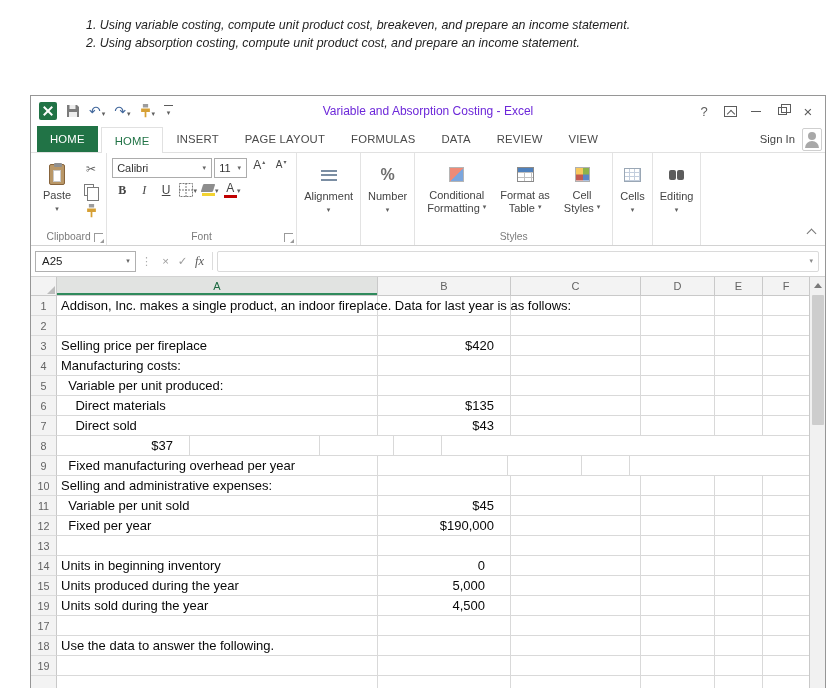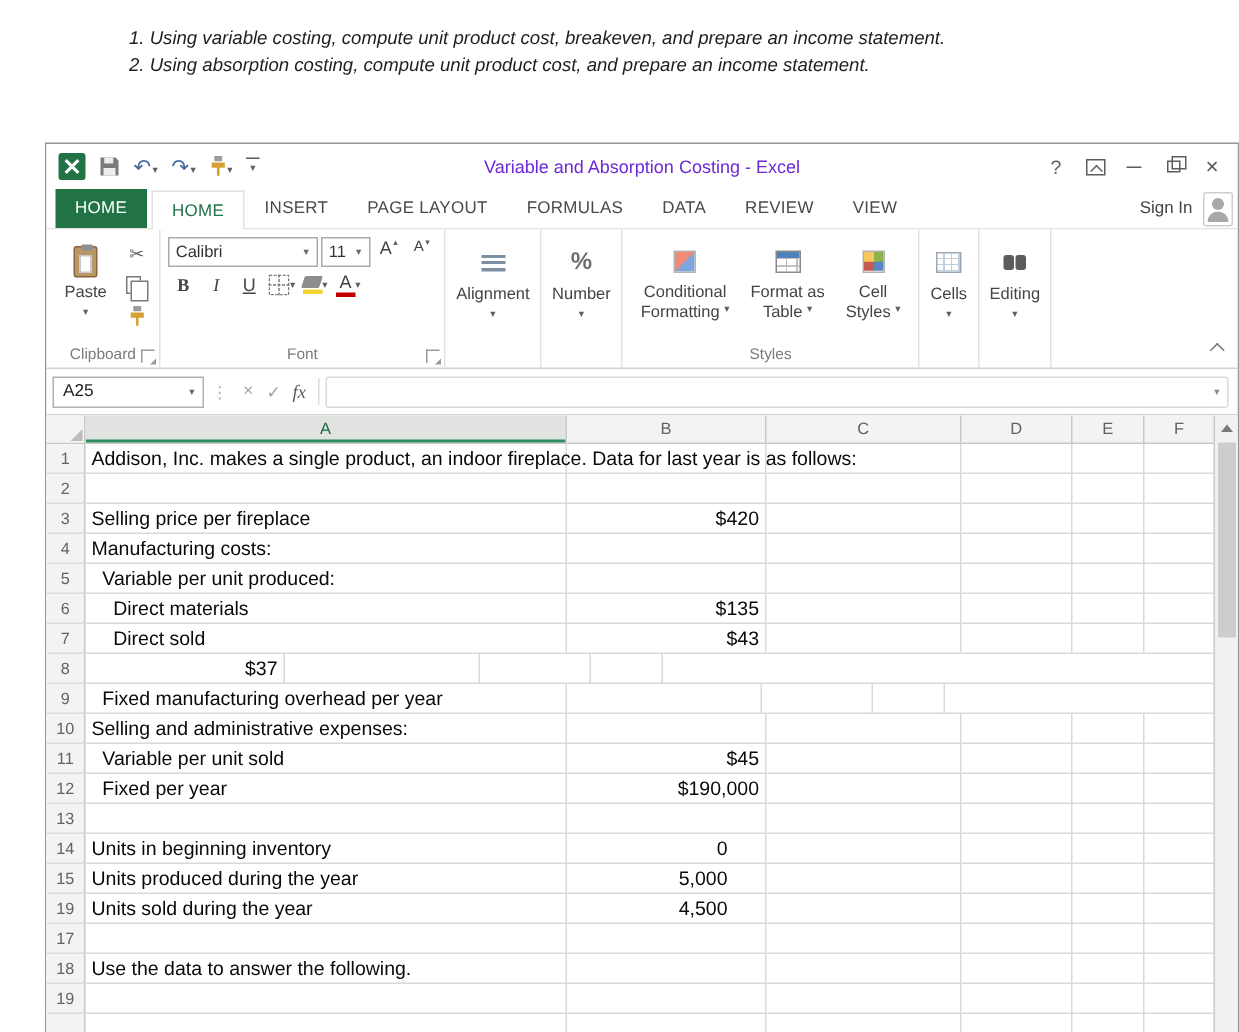--- a/index.html
+++ b/index.html
@@ -129,21 +129,21 @@
   .corner::after { content:""; position:absolute; right:1px; bottom:1px; border-left:8px solid transparent; border-bottom:8px solid #bdbdbd; }
   .chdr { display:flex; align-items:center; justify-content:center; border-right:1px solid #c9c9c9; font-size:11px; color:#636363; }
   .w-a { width:321px; } .w-b { width:133px; } .w-c { width:130px; } .w-d { width:74px; } .w-e { width:48px; } .w-f { flex:1; border-right:none; }
   .chdr.sel { background:#e1e3e1; box-shadow:inset 0 -2px 0 #2f8a5c; color:#1c6a41; }
   .grid { flex:1; background:#fff; overflow:hidden; }
   .grow { display:flex; height:20px; }
   .rhdr { width:26px; background:#f3f3f3; border-right:1px solid #c9c9c9; border-bottom:1px solid #dcdcdc; display:flex; align-items:center; justify-content:center; font-size:10.8px; color:#636363; }
   .cell { border-right:1px solid #d9d9d9; border-bottom:1px solid #d9d9d9; display:flex; align-items:center; font-size:13px; color:#090909; background:transparent; }
   .cell.ca { width:321px; position:relative; overflow:visible; }
   .cell.ca .ctext { position:absolute; left:4px; white-space:pre; z-index:2; }
-  .cell.cb { width:133px; justify-content:flex-end; padding-right:4px; }
+  .cell.cb { width:133px; justify-content:flex-end; padding-right:16px; }
   .cell.cb .ctext { white-space:pre; }
   .cell.cb.numpad { padding-right:25px; }
   .cell.cc { width:130px; } .cell.cd { width:74px; } .cell.ce { width:48px; } .cell.cf { flex:1; border-right:none; }
   .grow.filler { height:30px; }
   .grow.filler .cell, .grow.filler .rhdr { border-bottom:none; }
   .vscroll { flex:0 0 16px; background:#f1f1f1; border-left:1px solid #c9c9c9; display:flex; flex-direction:column; align-items:center; }
   .vs-up { height:16px; width:100%; display:flex; align-items:center; justify-content:center; }
   .vs-up::after { content:""; border-left:4px solid transparent; border-right:4px solid transparent; border-bottom:5px solid #7a7a7a; }
   .vs-thumb { width:12px; height:130px; background:#cdcdcd; margin-top:2px; border-radius:1px; }
 </style>

